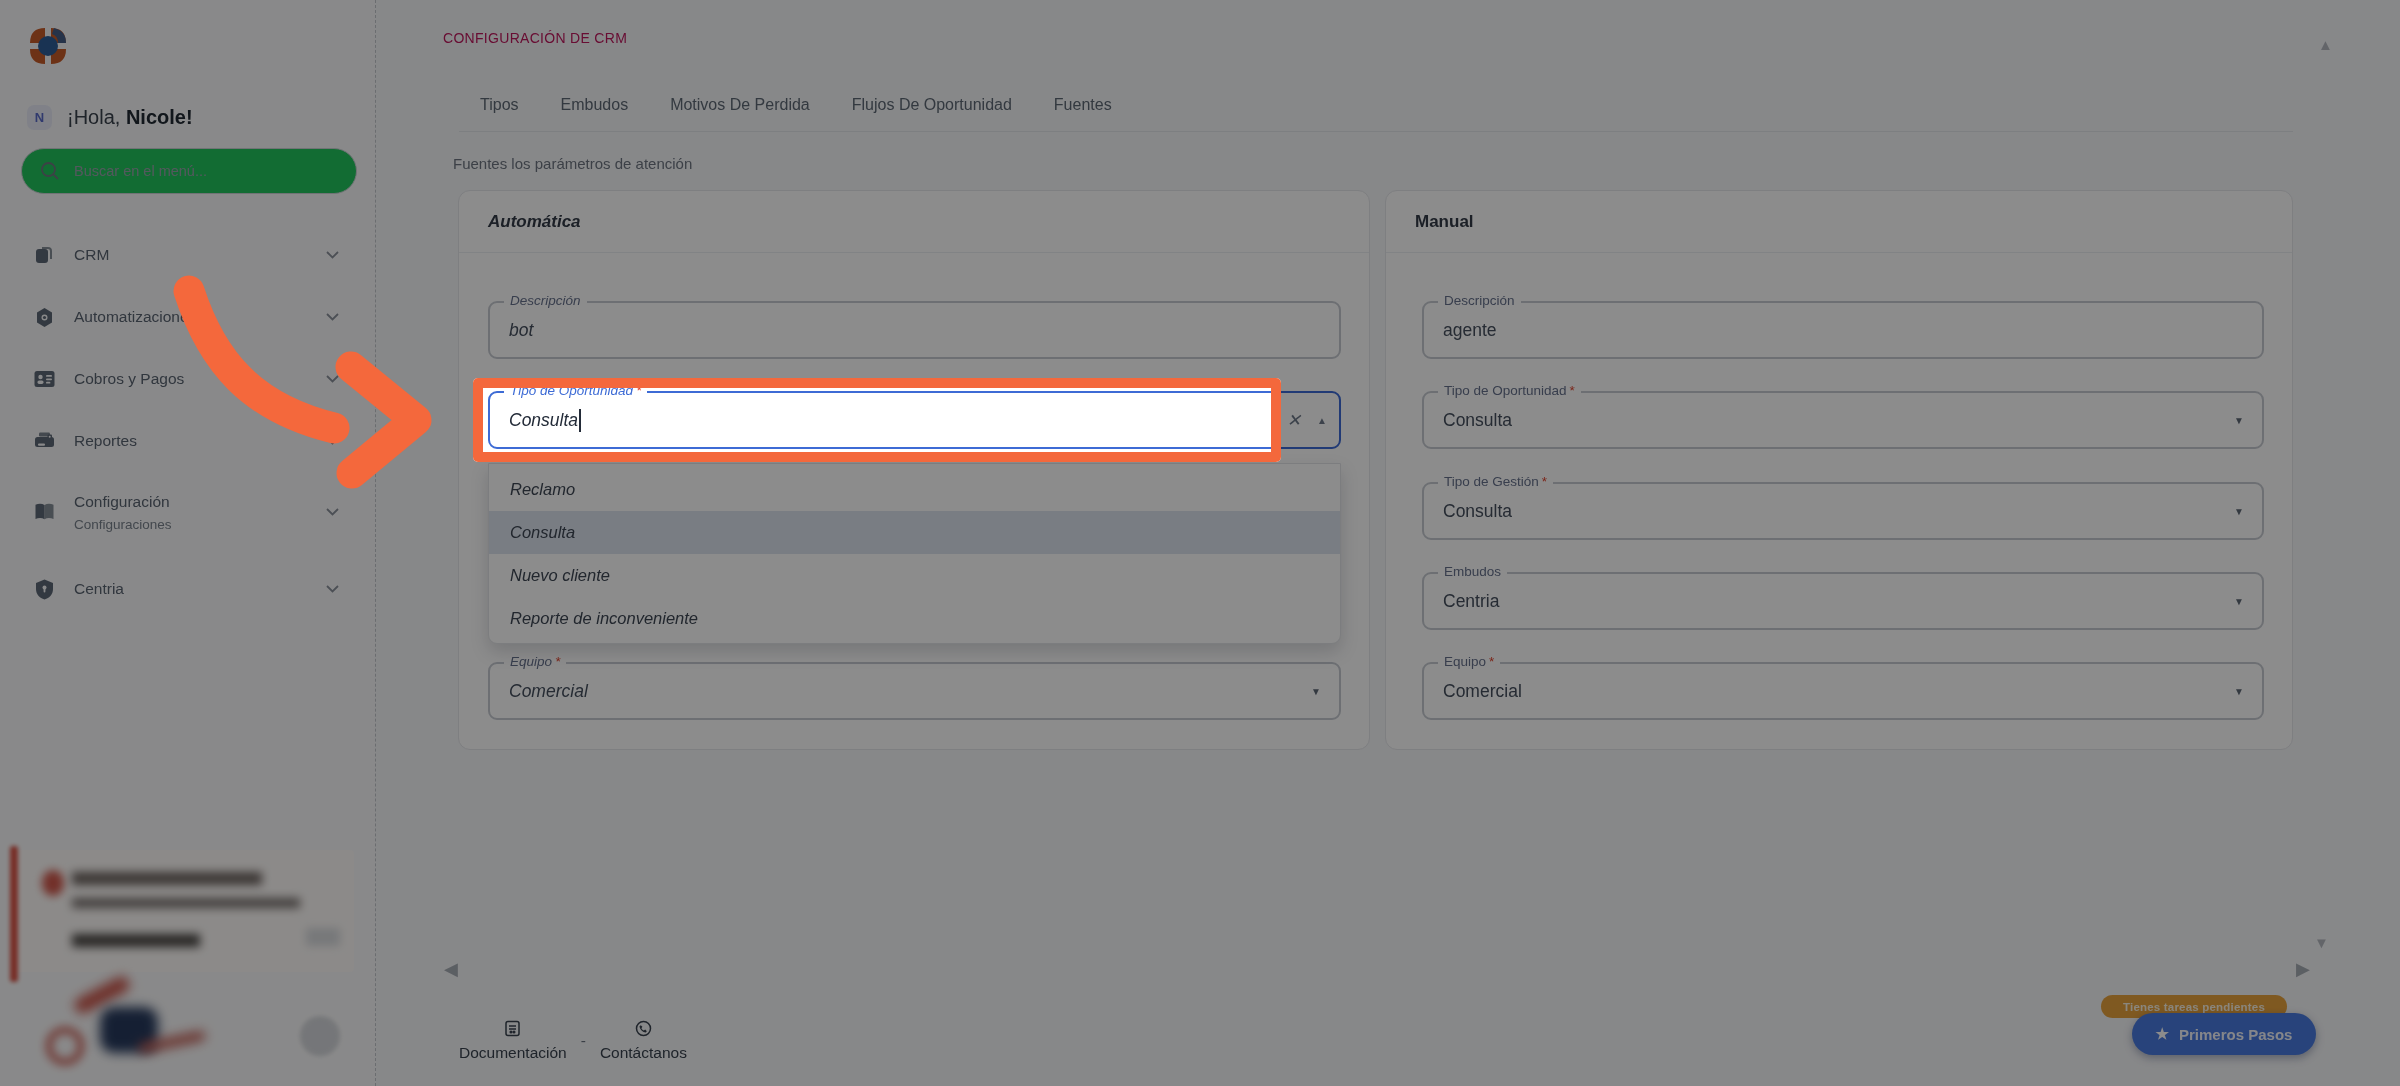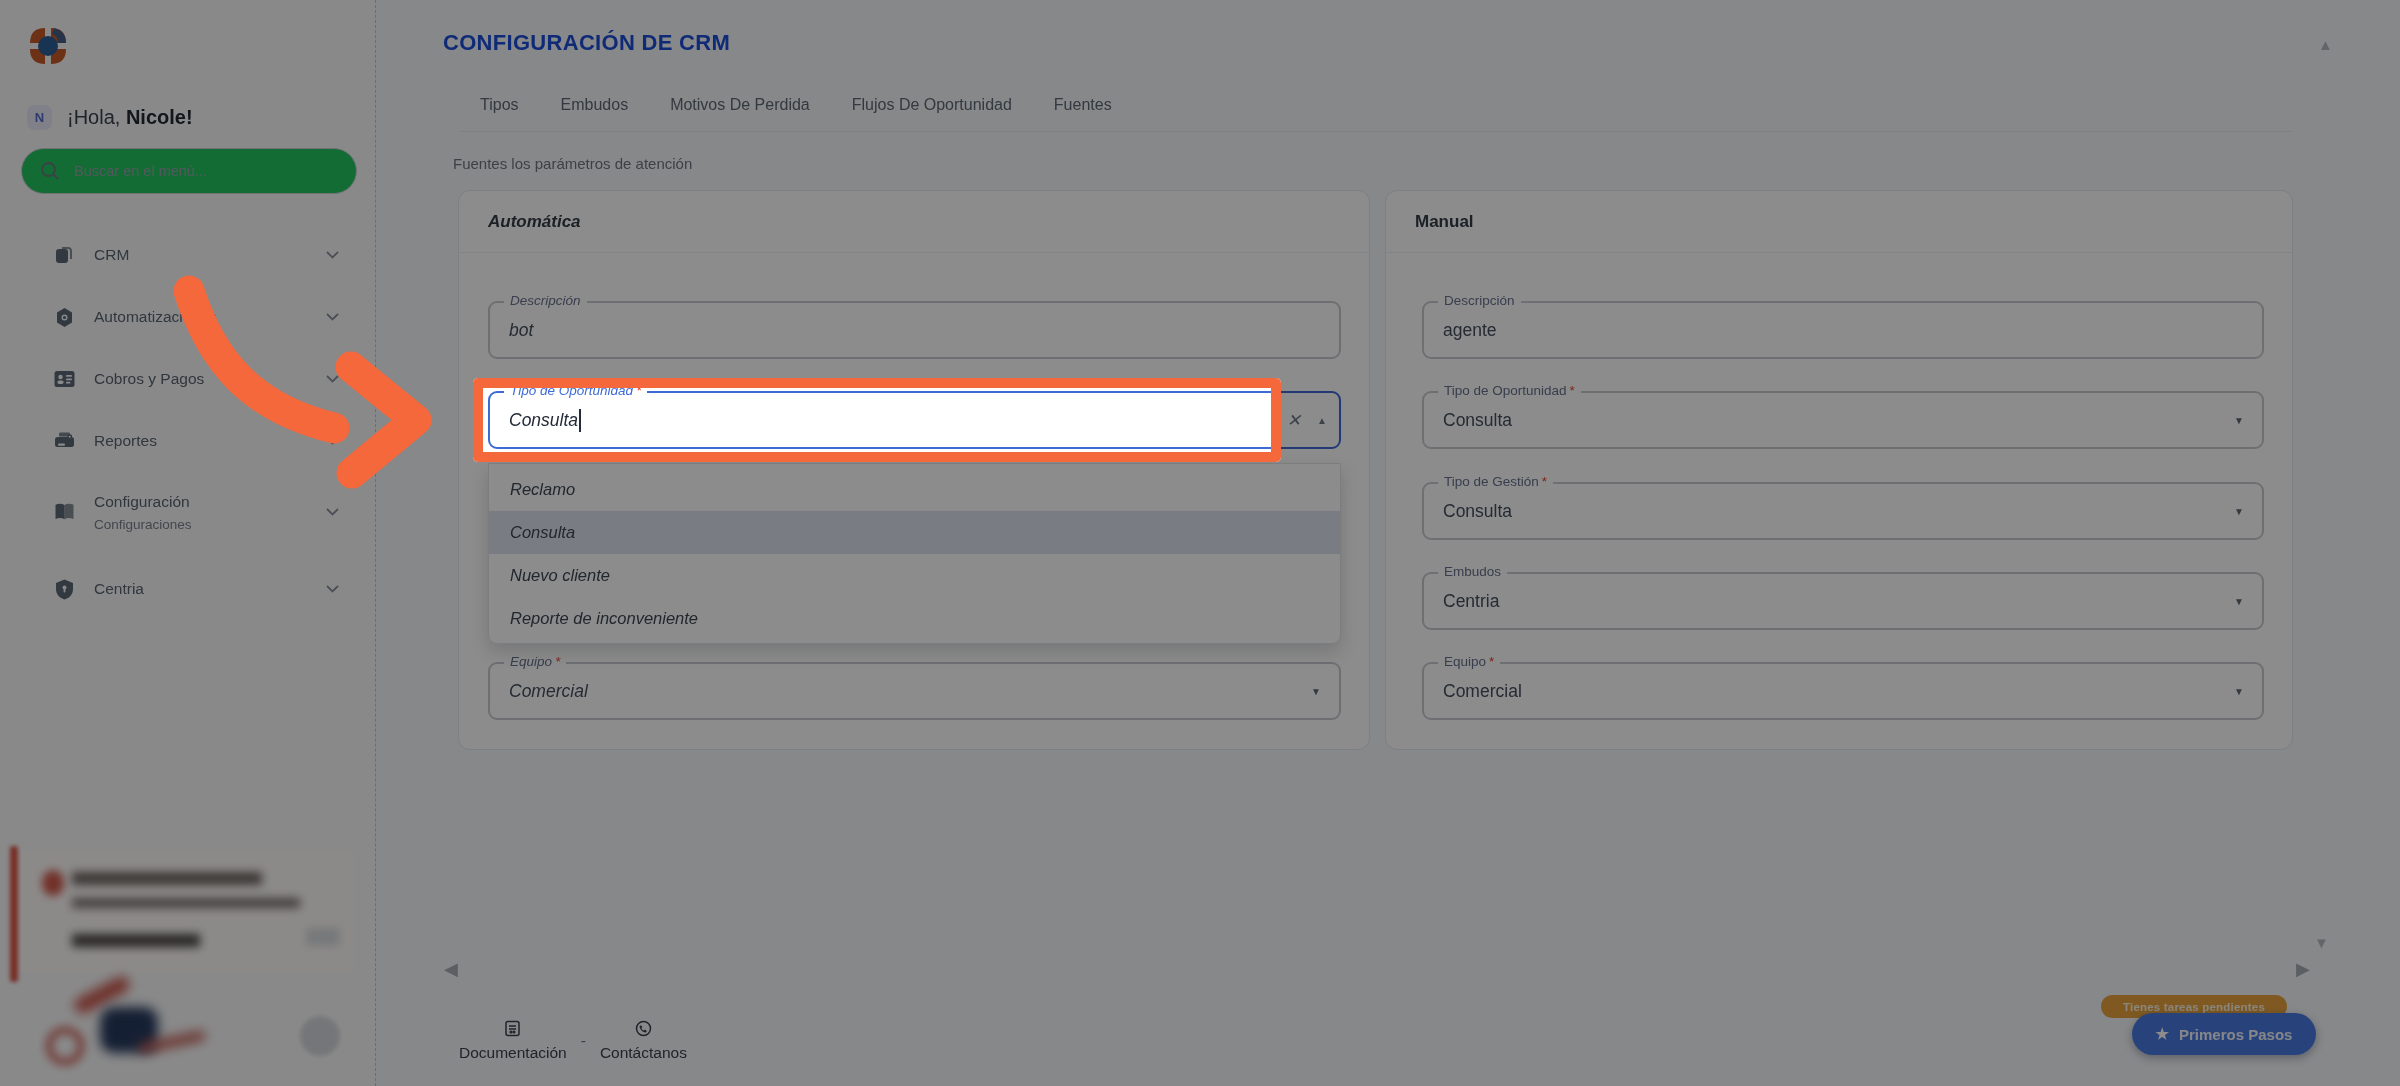--- a/index.html
+++ b/index.html
@@ -16,21 +16,21 @@
           font-size:13px;font-weight:bold;display:flex;align-items:center;justify-content:center;}
   .greet-text{font-size:20px;color:#3A424D;}
   .greet-text b{color:#222A34;}
   .search-wrap{position:absolute;left:21px;top:148px;width:336px;height:46px;}
   .search-wrap input{width:100%;height:100%;box-sizing:border-box;border:1px solid #CDD1D6;
           border-radius:23px;background:#22c55e;padding:0 16px 0 52px;font-size:14.5px;
           color:#525B66;outline:none;font-family:"Liberation Sans",sans-serif;}
   .search-wrap input::placeholder{color:#9AA1AB;}
   .search-ic{position:absolute;left:18px;top:12px;}
   .nav{position:absolute;left:0;top:224px;width:375px;}
-  .nav-item{position:relative;height:62px;display:flex;align-items:center;padding-left:33px;cursor:pointer;margin-left:20px;}
+  .nav-item{position:relative;height:62px;display:flex;align-items:center;padding-left:33px;cursor:pointer;}
   .nav-item.tall{height:80px;}
   .nav-item.gap{margin-top:6px;}
   .nav-ic{width:22px;height:22px;flex:0 0 22px;display:flex;align-items:center;justify-content:center;}
   .nav-label{margin-left:19px;font-size:15.5px;color:#5A6472;}
   .nav-label .sub{display:block;font-size:13.5px;color:#79828D;margin-top:6px;}
   .nav-chev{position:absolute;right:36px;top:50%;transform:translateY(-50%);}
 
   
   .notif-card{position:absolute;left:10px;top:850px;width:344px;height:122px;background:rgba(255,251,249,0.85);
               border-radius:4px;}
@@ -42,21 +42,21 @@
   .notif-corner{position:absolute;right:14px;top:78px;width:34px;height:18px;background:#D9DBDE;filter:blur(4px);}
   .blur-logo{position:absolute;left:42px;top:985px;width:200px;height:75px;}
   .bl-navy{position:absolute;left:58px;top:22px;width:58px;height:46px;background:#273A5E;border-radius:14px;filter:blur(6px);}
   .bl-red1{position:absolute;left:4px;top:42px;width:26px;height:26px;border:6px solid #C9564B;border-radius:50%;filter:blur(5px);}
   .bl-red2{position:absolute;left:30px;top:2px;width:60px;height:16px;background:#C9564B;border-radius:8px;transform:rotate(-28deg);filter:blur(6px);}
   .bl-red3{position:absolute;left:96px;top:52px;width:68px;height:10px;background:#C05A50;border-radius:6px;transform:rotate(-12deg);filter:blur(6px);}
   .mini-fab{position:absolute;left:300px;top:1016px;width:40px;height:40px;border-radius:50%;
             background:#B9BDC4;opacity:.55;filter:blur(2px);}
 
   
-  .page-title{position:absolute;left:443px;top:30px;font-size:22px;font-weight:700;color:#1d4ed8;letter-spacing:.3px;}
+  .page-title{position:absolute;left:443px;top:30px;font-size:14px;font-weight:400;color:#be185d;letter-spacing:.3px;}
   .tabs{position:absolute;left:459px;top:78px;width:1834px;height:53px;display:flex;align-items:center;
         border-bottom:1px solid #E4E7EB;}
   .tab{display:flex;align-items:center;padding:0 21px;font-size:16px;color:#5E6975;cursor:pointer;position:relative;}
   .tab.active{color:#4F7FE3;font-weight:500;}
   .tab.active::after{content:"";position:absolute;left:0;right:0;bottom:-2px;height:3px;background:#4F7FE3;border-radius:2px;}
   .subtitle{position:absolute;left:453px;top:155px;font-size:15px;color:#6E7682;}
 
   .panel{position:absolute;background:#FFFFFF;border:1px solid #E5E7EB;border-radius:12px;box-sizing:border-box;}
   .panel-a{left:458px;top:190px;width:912px;height:560px;font-style:italic;}
   .panel-m{left:1385px;top:190px;width:908px;height:560px;}

